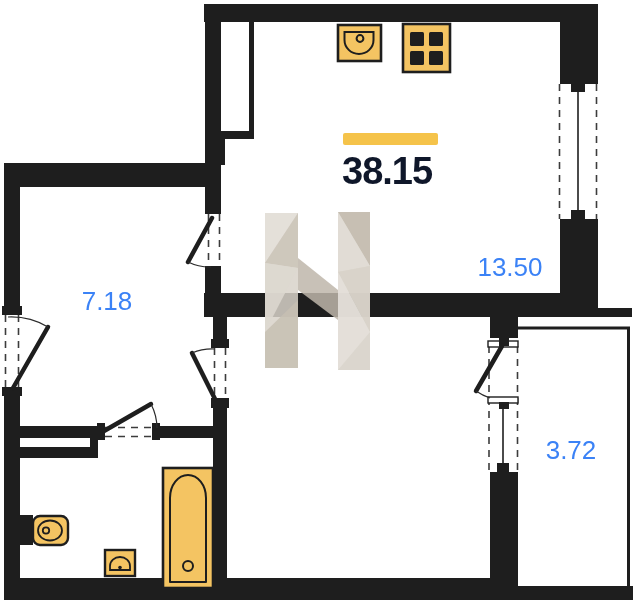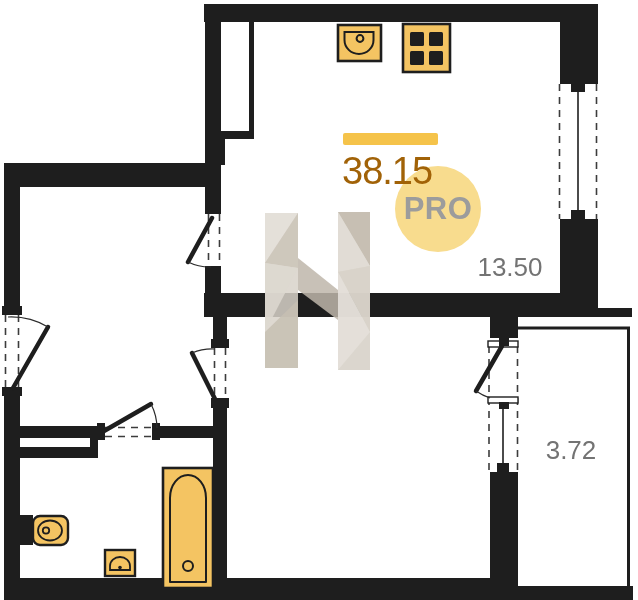--- a/index.html
+++ b/index.html
@@ -1,24 +1,24 @@
 <!DOCTYPE html>
 <html><head>
 <meta charset="utf-8">
 <style>
   html,body{margin:0;padding:0;background:#ffffff;}
   #stage{position:relative;width:638px;height:600px;background:#ffffff;overflow:hidden;
          font-family:"Liberation Sans", sans-serif;}
   #plan-svg{position:absolute;left:0;top:0;}
   .room-label{position:absolute;width:90px;text-align:center;font-size:26px;line-height:28px;
-              color:#737373;letter-spacing:0px;}
+              color:#3b82f6;letter-spacing:0px;}
   #total-bar{position:absolute;left:343px;top:133px;width:95px;height:12px;
              background:#F5C34A;border-radius:2px;}
-  #total-area{position:absolute;left:342px;top:150px;font-size:38px;font-weight:400;
-              color:#a16207;letter-spacing:-1px;}
+  #total-area{position:absolute;left:342px;top:150px;font-size:38px;font-weight:700;
+              color:#0f172a;letter-spacing:-1px;}
   #pro-badge{position:absolute;left:395px;top:166px;width:86px;height:86px;border-radius:50%;
              background:#F8DC8E;color:#9C9C9C;font-size:31px;font-weight:600;
              text-align:center;line-height:86px;letter-spacing:0.5px;}
 </style>
 </head>
 <body>
 
 <div id="stage">
 
   <svg id="plan-svg" width="638" height="600" viewBox="0 0 638 600" xmlns="http://www.w3.org/2000/svg">
@@ -152,26 +152,26 @@
       <circle cx="46" cy="530.5" r="3.2" fill="none" stroke="#1E1E1E" stroke-width="1.8"></circle>
     </g>
 
     <g>
       <rect x="105" y="550" width="30" height="26" fill="#F4C462" stroke="#1E1E1E" stroke-width="2.4"></rect>
       <path d="M110 570 v-4 a10 9 0 0 1 20 0 v4 z" fill="none" stroke="#1E1E1E" stroke-width="1.8"></path>
       <circle cx="120" cy="567.5" r="1.8" fill="#1E1E1E"></circle>
     </g>
   </svg>
 
-  <div id="pro-badge">PRO</div>
 
   <div id="total-bar"></div>
 
   <div id="total-area">38.15</div>
 
+  <div class="room-label" style="left:62px;top:287px">7.18</div>
 
   <div class="room-label" style="left:465px;top:253px">13.50</div>
 
 
 
   <div class="room-label" style="left:526px;top:436px">3.72</div>
 
 </div>
 
 </body></html>

